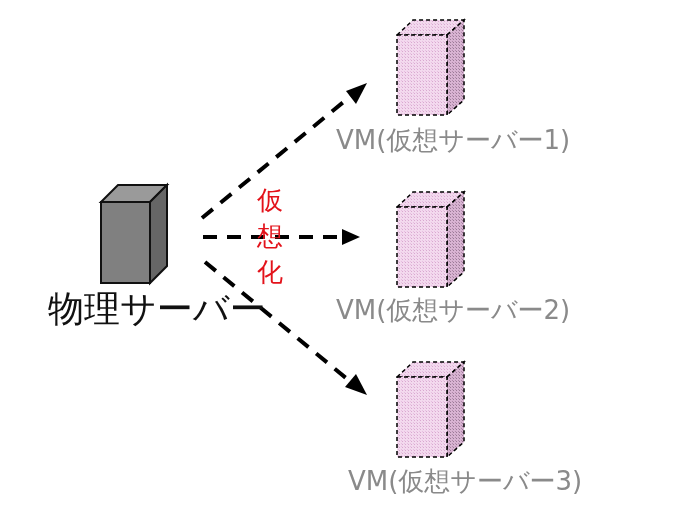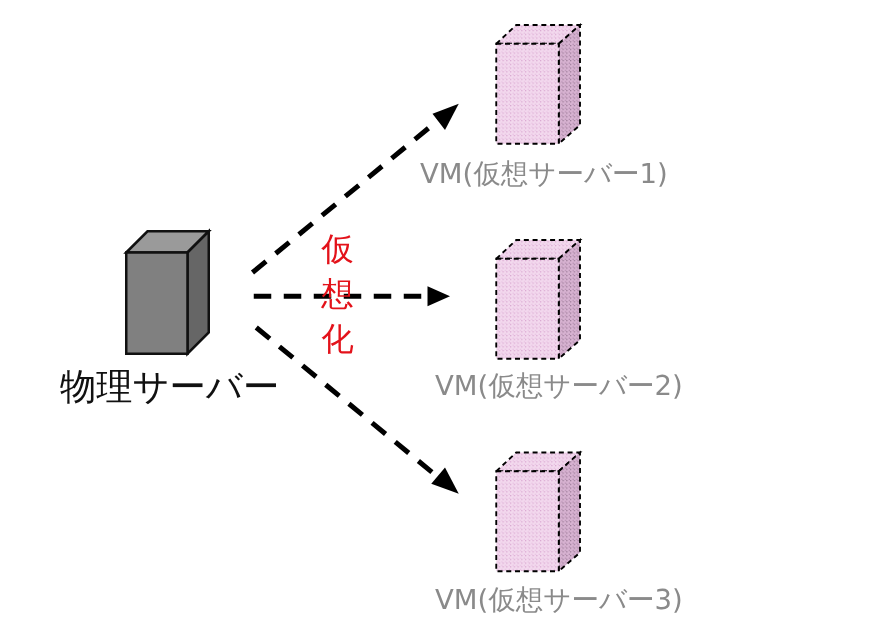--- a/index.html
+++ b/index.html
@@ -1,20 +1,20 @@
 <!DOCTYPE html>
 <html><head>
 <meta charset="utf-8">
 <style>
   html,body{margin:0;padding:0;background:#ffffff;}
   body{width:697px;height:507px;position:relative;overflow:hidden;font-family:"DejaVu Sans","Liberation Sans",sans-serif;}
   #stage{position:absolute;left:0;top:0;}
-  .lbl{position:absolute;white-space:nowrap;font-size:29px;line-height:30px;}
+  .lbl{position:absolute;white-space:nowrap;font-size:36px;line-height:30px;}
   .phys-label{left:48px;top:294px;color:#111111;}
-  .vm-label{left:336px;color:#8a8a8a;font-size:22px;}
+  .vm-label{left:336px;color:#8a8a8a;font-size:26px;}
   .virt-label{position:absolute;left:255px;top:182px;color:#e3121a;font-size:26px;line-height:36px;width:30px;text-align:center;}
   .virt-label span{display:block;}
 </style>
 </head>
 <body>
 
 <svg id="stage" width="697" height="507" viewBox="0 0 697 507">
   <defs>
     <pattern id="vmhatch" width="3" height="3" patternUnits="userSpaceOnUse">
       <rect width="3" height="3" fill="#f3d9ee"></rect>
@@ -65,14 +65,14 @@
 
 <div class="lbl phys-label">物理サーバー</div>
 
 <div class="virt-label">
   <span>仮</span>
   <span>想</span>
   <span>化</span>
 </div>
 
 <div class="lbl vm-label" style="top:125px;">VM(仮想サーバー1)</div>
-<div class="lbl vm-label" style="top:295px;margin-left:12px;">VM(仮想サーバー2)</div>
+<div class="lbl vm-label" style="top:295px;">VM(仮想サーバー2)</div>
 <div class="lbl vm-label" style="top:466px;margin-left:12px;">VM(仮想サーバー3)</div>
 
 </body></html>

